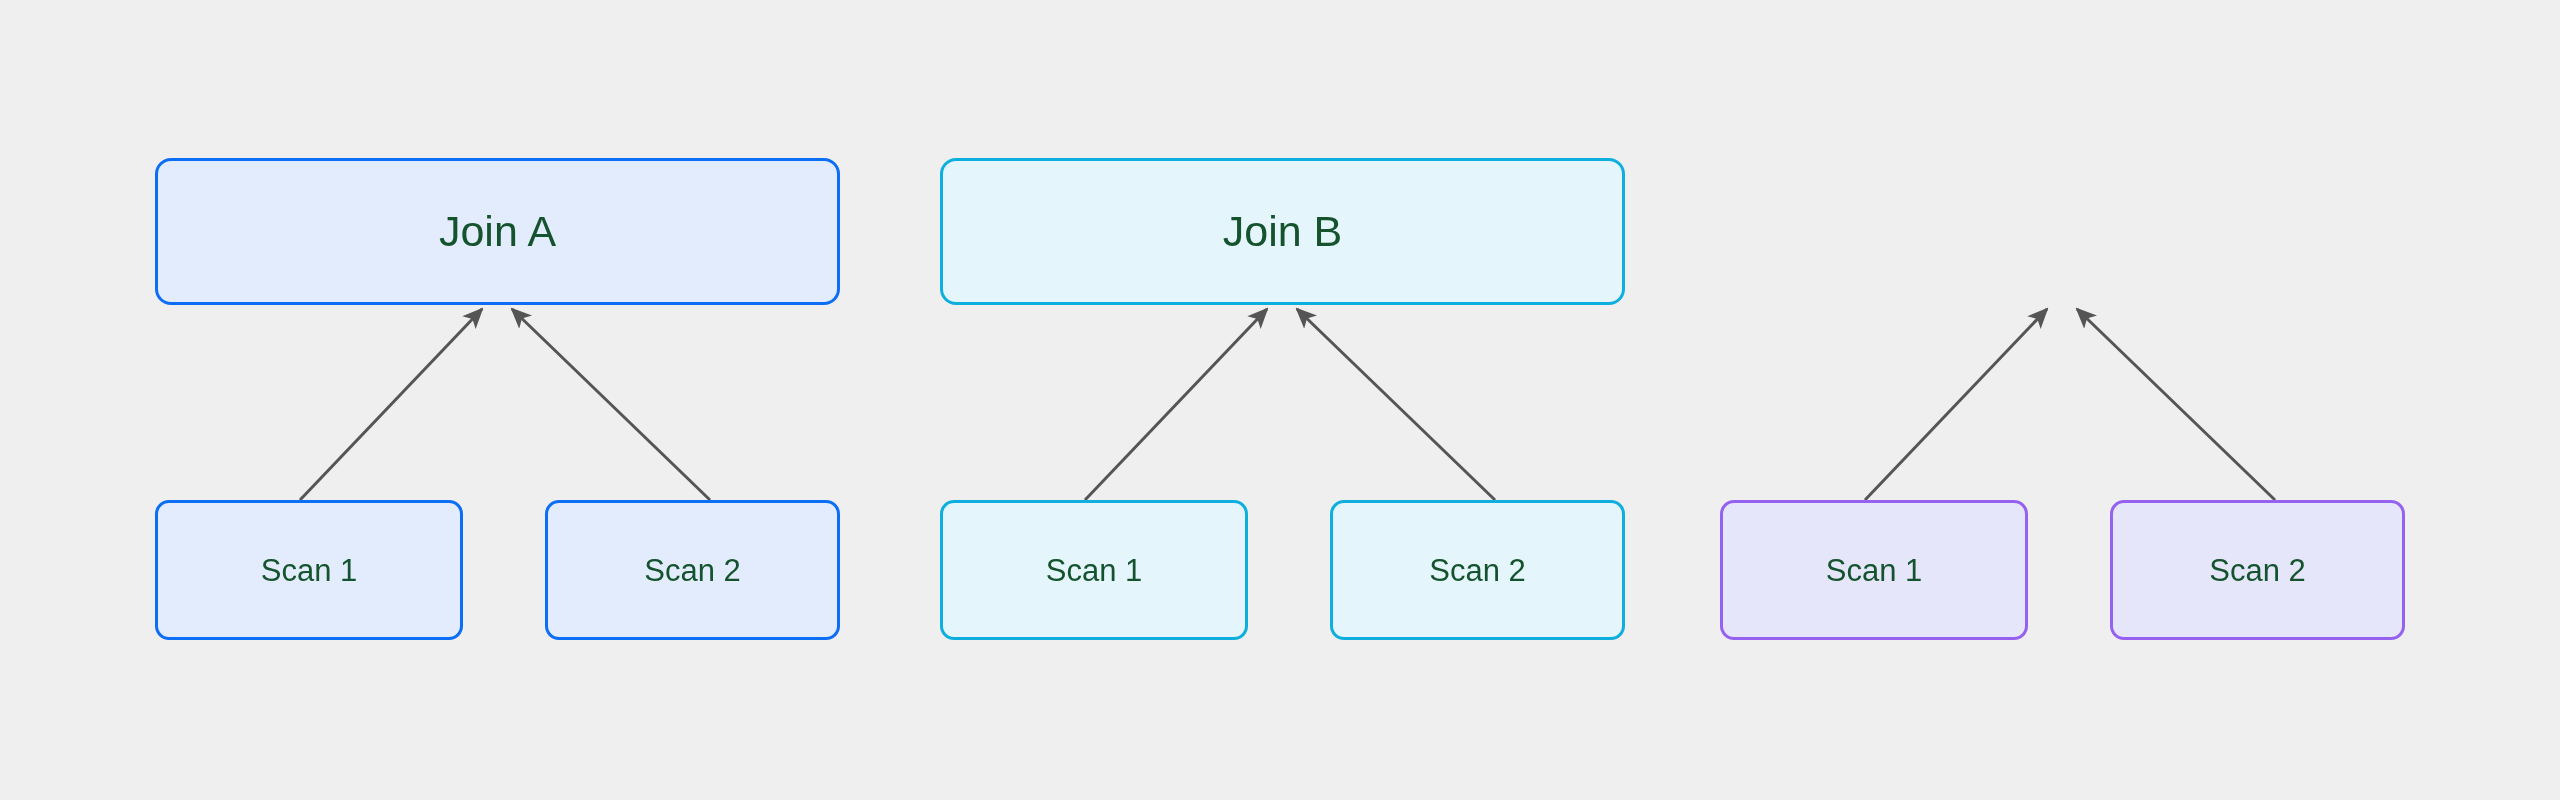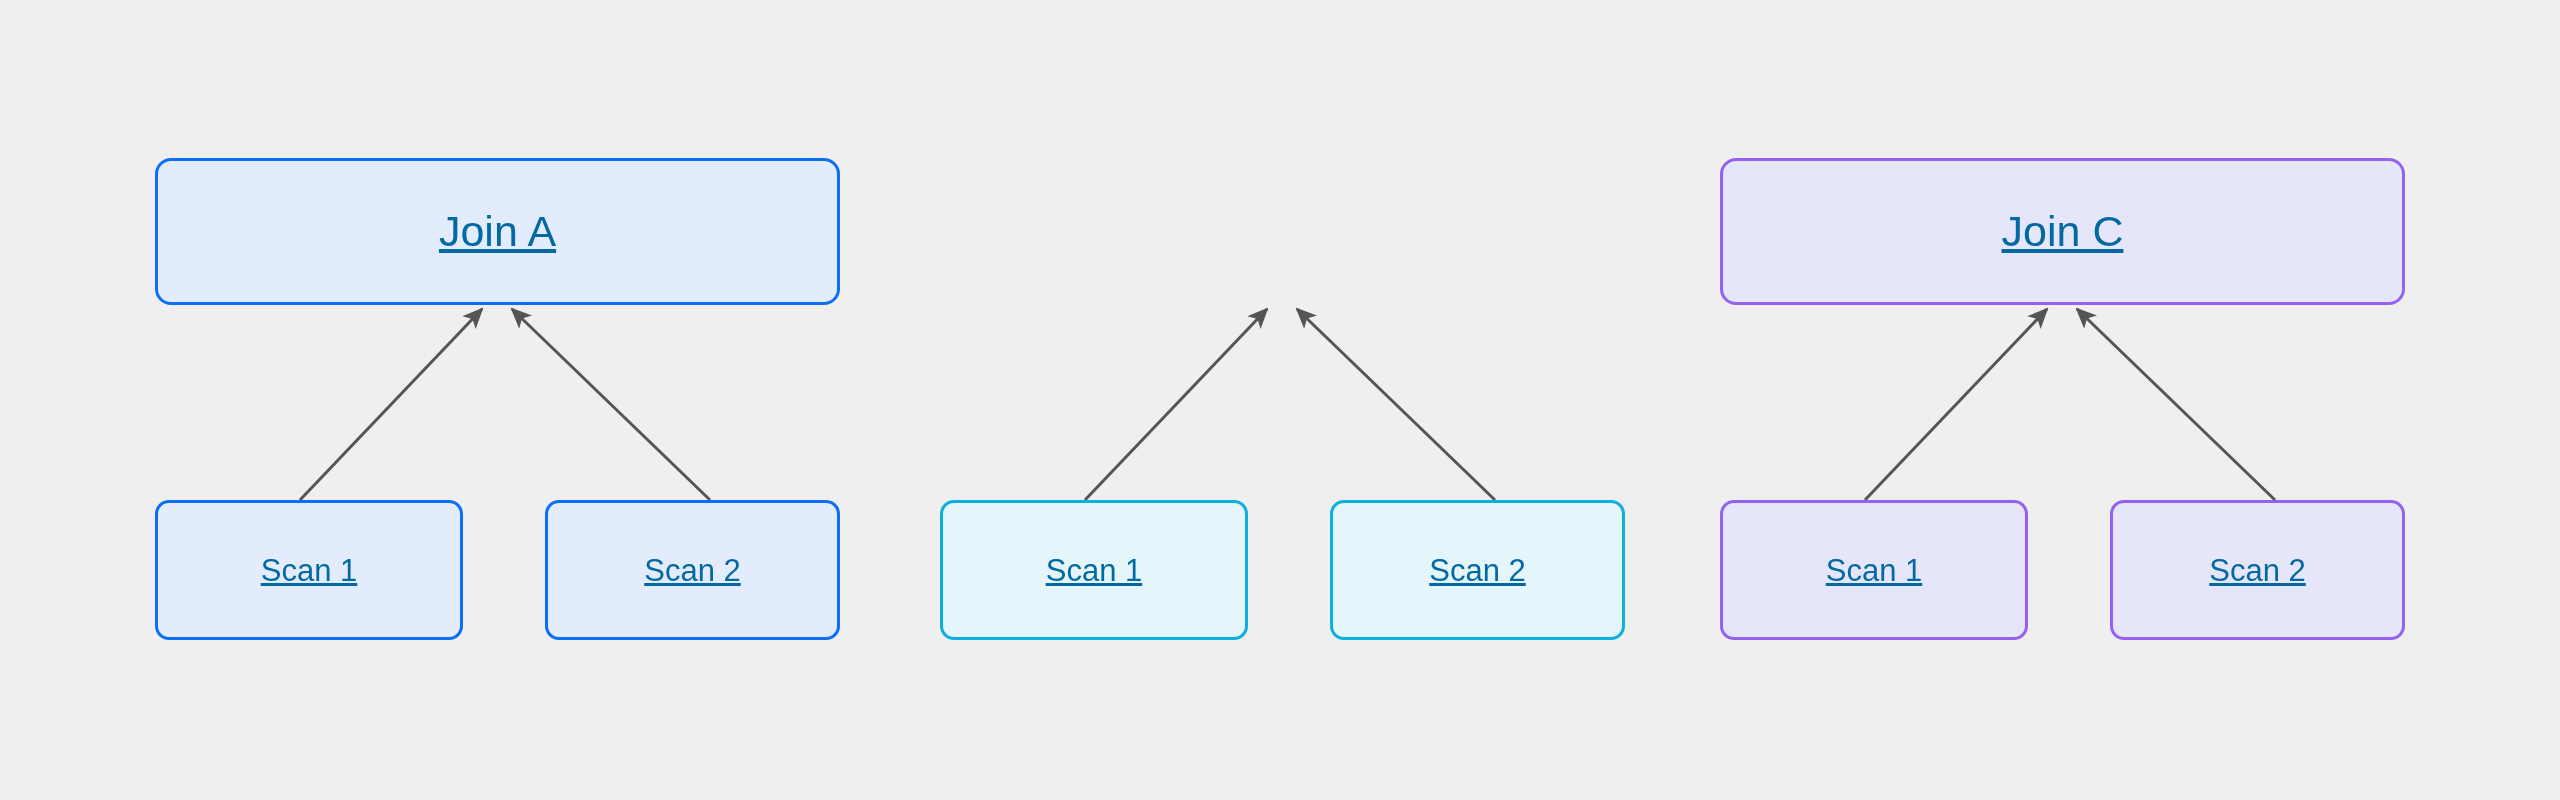--- a/index.html
+++ b/index.html
@@ -39,22 +39,21 @@
     color: #000000;
   }
 
   .node-join {
     border-radius: 16px;
   }
 
   .node-label {
     line-height: 1;
     white-space: nowrap;
-    color: #0369a1;
-    text-decoration: underline;
+    color: #14532d;
   }
 
   .join-label {
     font-size: 43px;
     font-weight: 400;
   }
 
   .scan-label {
     font-size: 31px;
     font-weight: 400;
@@ -97,40 +96,40 @@
     <div class="plan-group" style="left: 785px; width: 860px;">
       <svg class="edges" viewBox="0 0 860 800" width="860" height="800">
         <defs>
           <marker id="arrowhead-group-b" viewBox="0 0 10 10" refX="9" refY="5" markerWidth="7" markerHeight="7" orient="auto-start-reverse" markerUnits="strokeWidth">
             <path d="M 0 0.6 L 10 5 L 0 9.4 L 2.4 5 Z" fill="#555555"></path>
           </marker>
         </defs>
         <line x1="300" y1="500" x2="482" y2="309" stroke="#555555" stroke-width="3" marker-end="url(#arrowhead-group-b)"></line>
         <line x1="710" y1="500" x2="512" y2="309" stroke="#555555" stroke-width="3" marker-end="url(#arrowhead-group-b)"></line>
       </svg>
+      <div class="node node-join" style="left: 155px; top: 158px; width: 685px; height: 147px; border-color: rgb(14, 174, 222); background: rgb(228, 245, 251);">
+        <span class="node-label join-label">Join B</span>
+      </div>
       <div class="node node-scan" style="left: 155px; top: 500px; width: 308px; height: 140px; border-color: rgb(14, 174, 222); background: rgb(228, 245, 251);">
         <span class="node-label scan-label">Scan 1</span>
       </div>
       <div class="node node-scan" style="left: 545px; top: 500px; width: 295px; height: 140px; border-color: rgb(14, 174, 222); background: rgb(228, 245, 251);">
         <span class="node-label scan-label">Scan 2</span>
       </div>
     </div>
     <div class="plan-group" style="left: 1565px; width: 860px;">
       <svg class="edges" viewBox="0 0 860 800" width="860" height="800">
         <defs>
           <marker id="arrowhead-group-c" viewBox="0 0 10 10" refX="9" refY="5" markerWidth="7" markerHeight="7" orient="auto-start-reverse" markerUnits="strokeWidth">
             <path d="M 0 0.6 L 10 5 L 0 9.4 L 2.4 5 Z" fill="#555555"></path>
           </marker>
         </defs>
         <line x1="300" y1="500" x2="482" y2="309" stroke="#555555" stroke-width="3" marker-end="url(#arrowhead-group-c)"></line>
         <line x1="710" y1="500" x2="512" y2="309" stroke="#555555" stroke-width="3" marker-end="url(#arrowhead-group-c)"></line>
       </svg>
-      <div class="node node-join" style="left: 155px; top: 158px; width: 685px; height: 147px; border-color: rgb(149, 97, 240); background: rgb(230, 230, 251);">
-        <span class="node-label join-label">Join C</span>
-      </div>
       <div class="node node-scan" style="left: 155px; top: 500px; width: 308px; height: 140px; border-color: rgb(149, 97, 240); background: rgb(230, 230, 251);">
         <span class="node-label scan-label">Scan 1</span>
       </div>
       <div class="node node-scan" style="left: 545px; top: 500px; width: 295px; height: 140px; border-color: rgb(149, 97, 240); background: rgb(230, 230, 251);">
         <span class="node-label scan-label">Scan 2</span>
       </div>
     </div>
   </div>
 
 </body></html>

